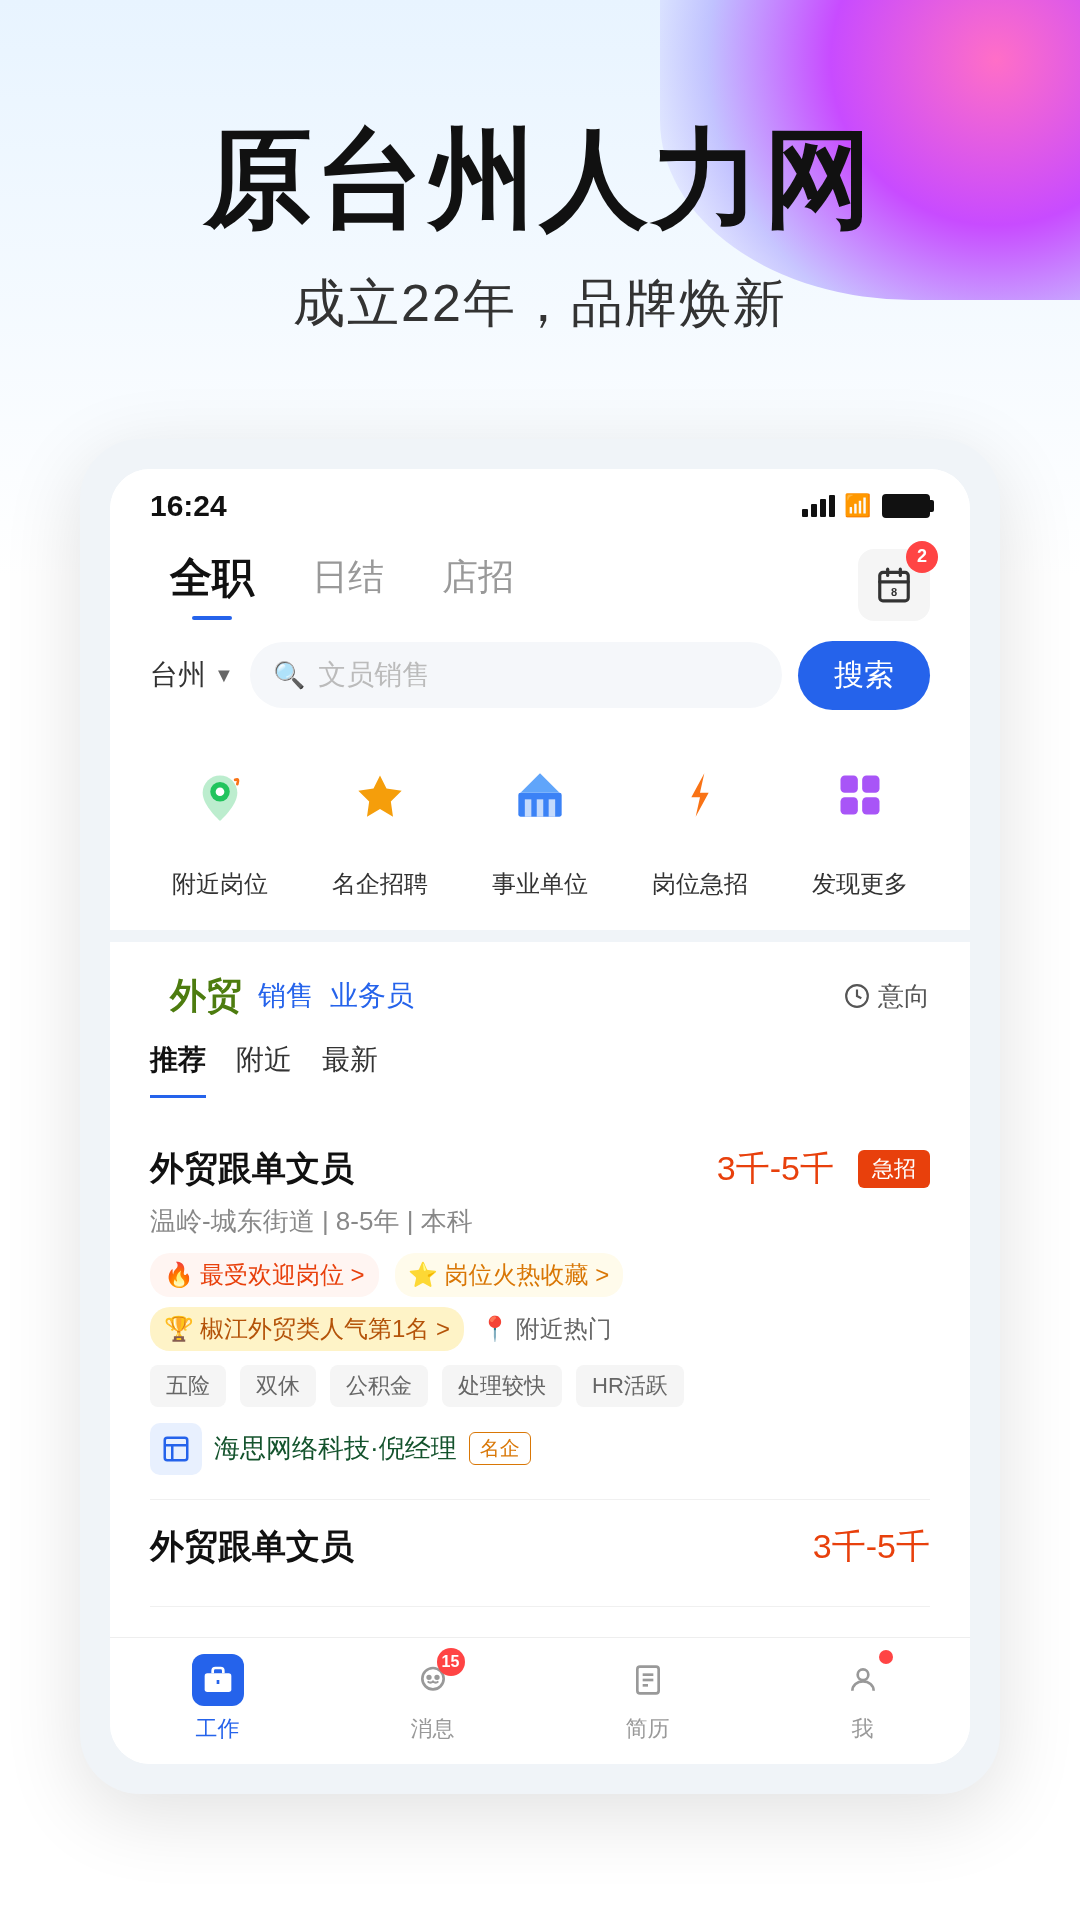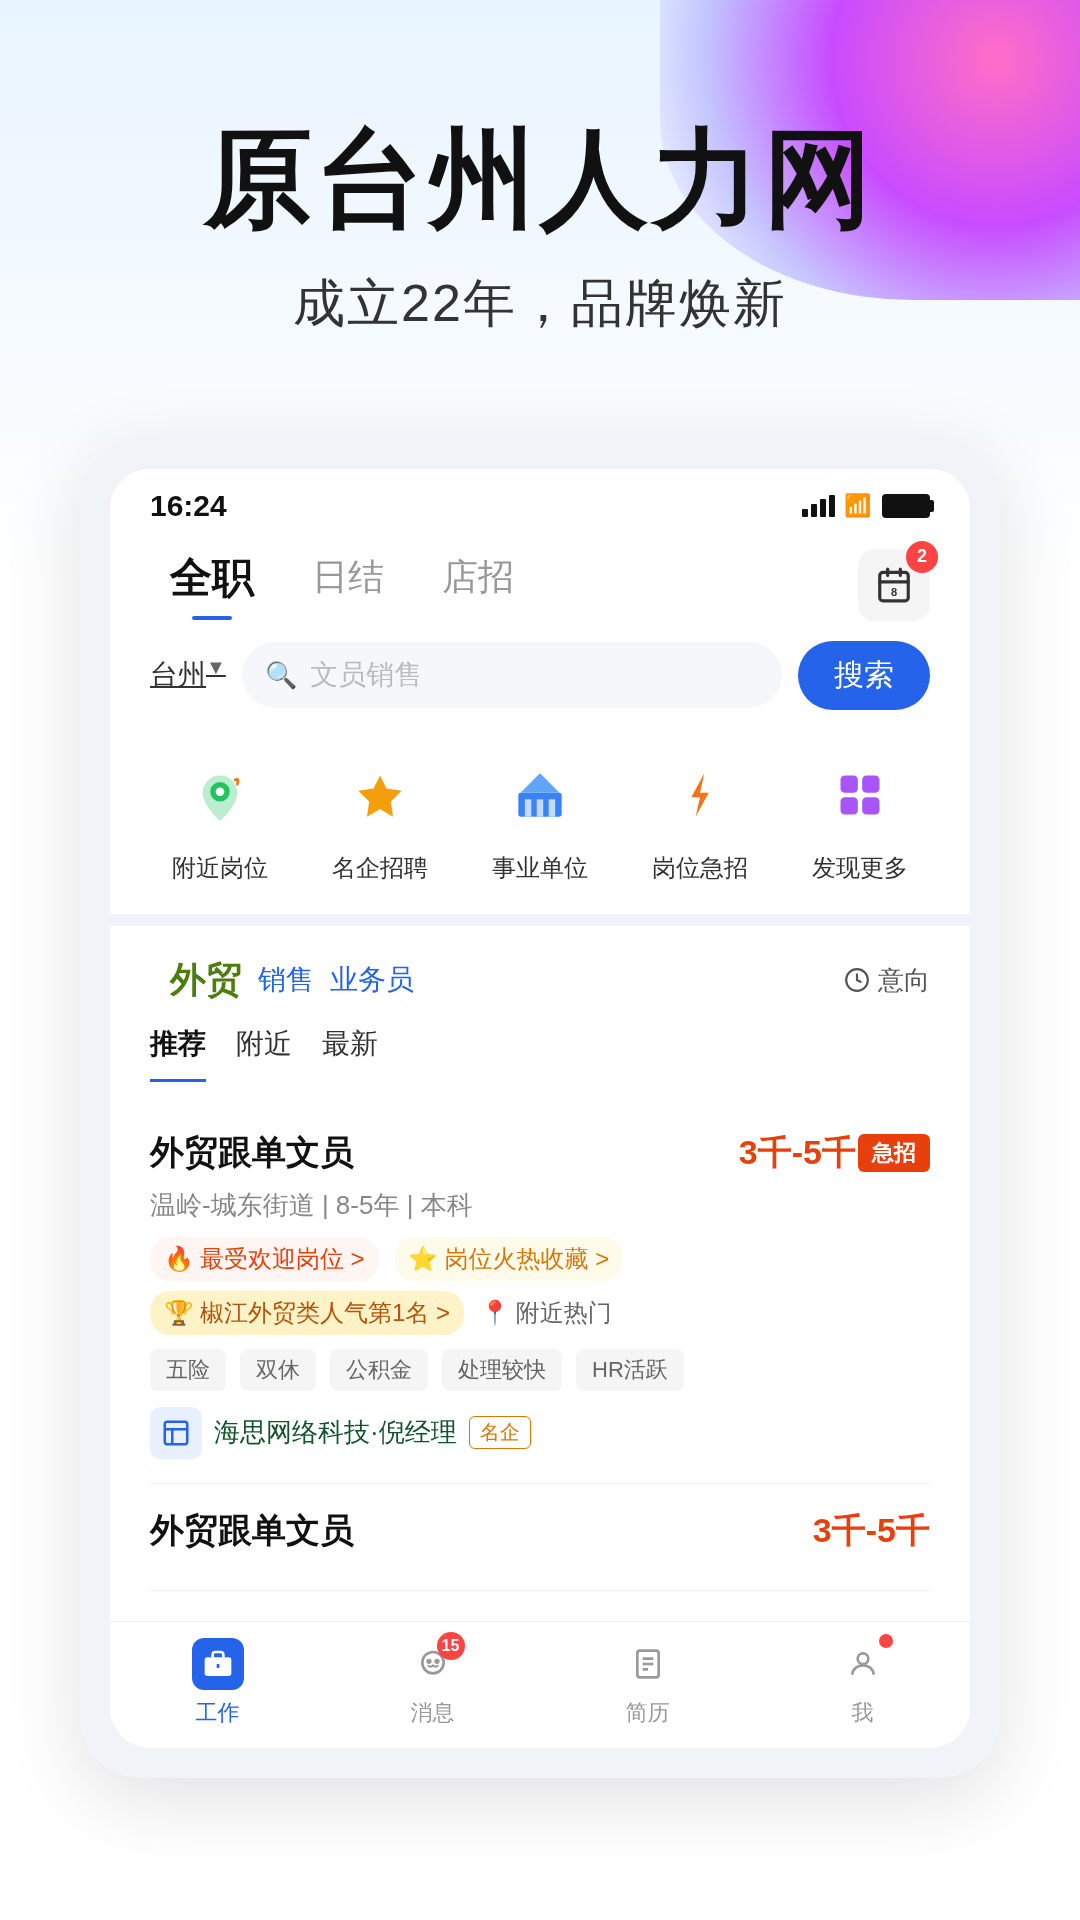--- a/index.html
+++ b/index.html
@@ -175,25 +175,25 @@
 
     
     .search-row {
       display: flex;
       align-items: center;
       padding: 20px 40px;
       gap: 16px;
     }
     .location-select {
       display: flex;
-      align-items: flex-start;
+      align-items: center;
+      gap: 8px;
       font-size: 28px;
       color: #333;
       white-space: nowrap;
-      text-decoration: underline;
     }
     .chevron-down {
       font-size: 20px;
       color: #666;
     }
     .search-input-wrap {
       flex: 1;
       display: flex;
       align-items: center;
       background: #f5f7fa;
@@ -223,21 +223,21 @@
     
     .quick-nav {
       display: flex;
       justify-content: space-around;
       padding: 20px 30px 30px;
     }
     .quick-nav-item {
       display: flex;
       flex-direction: column;
       align-items: center;
-      gap: 12px;
+      gap: 28px;
       cursor: pointer;
     }
     .quick-nav-icon {
       width: 90px;
       height: 90px;
       border-radius: 22px;
       display: flex;
       align-items: center;
       justify-content: center;
       font-size: 44px;
@@ -312,25 +312,25 @@
       align-items: flex-start;
       margin-bottom: 12px;
     }
     .job-title {
       font-size: 34px;
       font-weight: 700;
       color: #111;
     }
     .job-salary {
       font-size: 34px;
-      font-weight: 700;
+      font-weight: 400;
       color: #e8400c;
       display: flex;
       align-items: center;
-      gap: 2px;
+      gap: 24px;
     }
     .urgent-badge {
       background: #e8400c;
       color: #fff;
       font-size: 22px;
       padding: 4px 14px;
       border-radius: 6px;
     }
     .job-meta {
       font-size: 26px;

